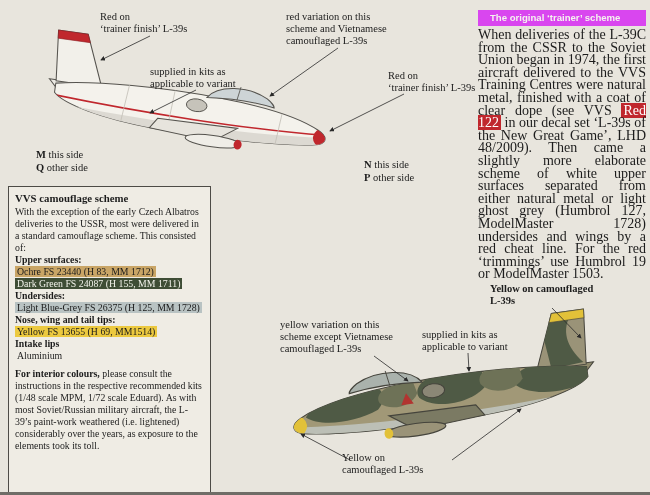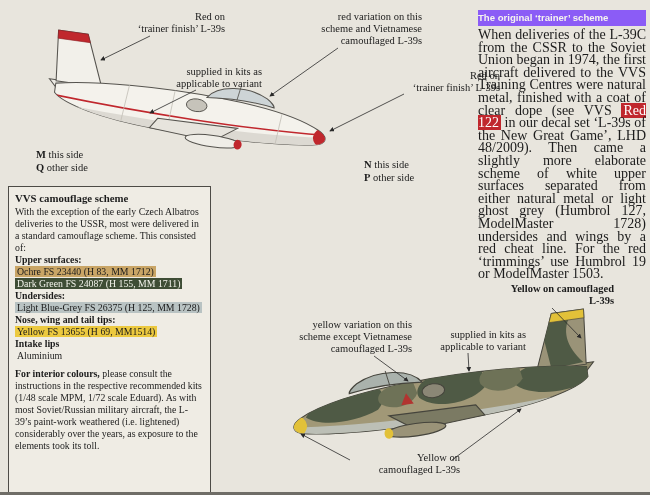--- a/index.html
+++ b/index.html
@@ -1,35 +1,35 @@
 <!DOCTYPE html>
 <html><head>
 <meta charset="utf-8">
 <style>
   html,body{margin:0;padding:0;}
   #page{position:relative;width:650px;height:495px;background:#e8e5dd;overflow:hidden;
         font-family:"Liberation Serif", serif;color:#1c1c1c;}
   .pre{white-space:pre-line;}
   
-  .ann{position:absolute;font-size:10.5px;line-height:11.8px;text-align:right;z-index:10;}
+  .ann{position:absolute;font-size:10.5px;line-height:11.8px;text-align:left;z-index:10;}
   .sideletters{position:absolute;font-size:10.5px;line-height:12.5px;z-index:10;}
   .sideletters b{font-weight:bold;}
   
   #vvs-box{position:absolute;left:8px;top:186px;width:203px;height:378px;border:1px solid #4d4b46;
            background:#efece4;padding:5px 6px;box-sizing:border-box;font-size:9.8px;line-height:12px;z-index:10;overflow:hidden;}
   #vvs-box .title{font-weight:bold;font-size:10.8px;margin-bottom:2px;}
   #vvs-box .heading{font-weight:bold;}
   .swatch{display:inline;padding:0 2px;}
   .note-italic{font-style:italic;margin-top:5px;}
   .interior{margin-top:6px;text-align:left;}
   .interior b{font-weight:bold;}
   
   #trainer-box{position:absolute;left:478px;top:10px;width:168px;z-index:10;}
-  #trainer-box .hdr{background:#8b5cf6;color:#f5f4ef;font-family:"Liberation Sans",sans-serif;
-                    font-weight:bold;font-size:9.6px;padding:2px 4px 3px 0;}
+  #trainer-box .hdr{background:#d946ef;color:#f5f4ef;font-family:"Liberation Sans",sans-serif;
+                    font-weight:bold;font-size:9.6px;padding:2px 4px 3px 12px;}
   #trainer-box .body{font-size:14px;line-height:12.6px;text-align:justify;padding-top:3px;}
   .red-badge{background:#c0272d;color:#fff;padding:0 2px;}
   
   .plane-svg{position:absolute;z-index:1;}
   #leader-svg{position:absolute;left:0;top:0;z-index:5;pointer-events:none;}
   #scan-edge{position:absolute;left:0;bottom:0;width:650px;height:3px;background:#6f6d67;z-index:20;}
 </style>
 </head>
 <body>
 

